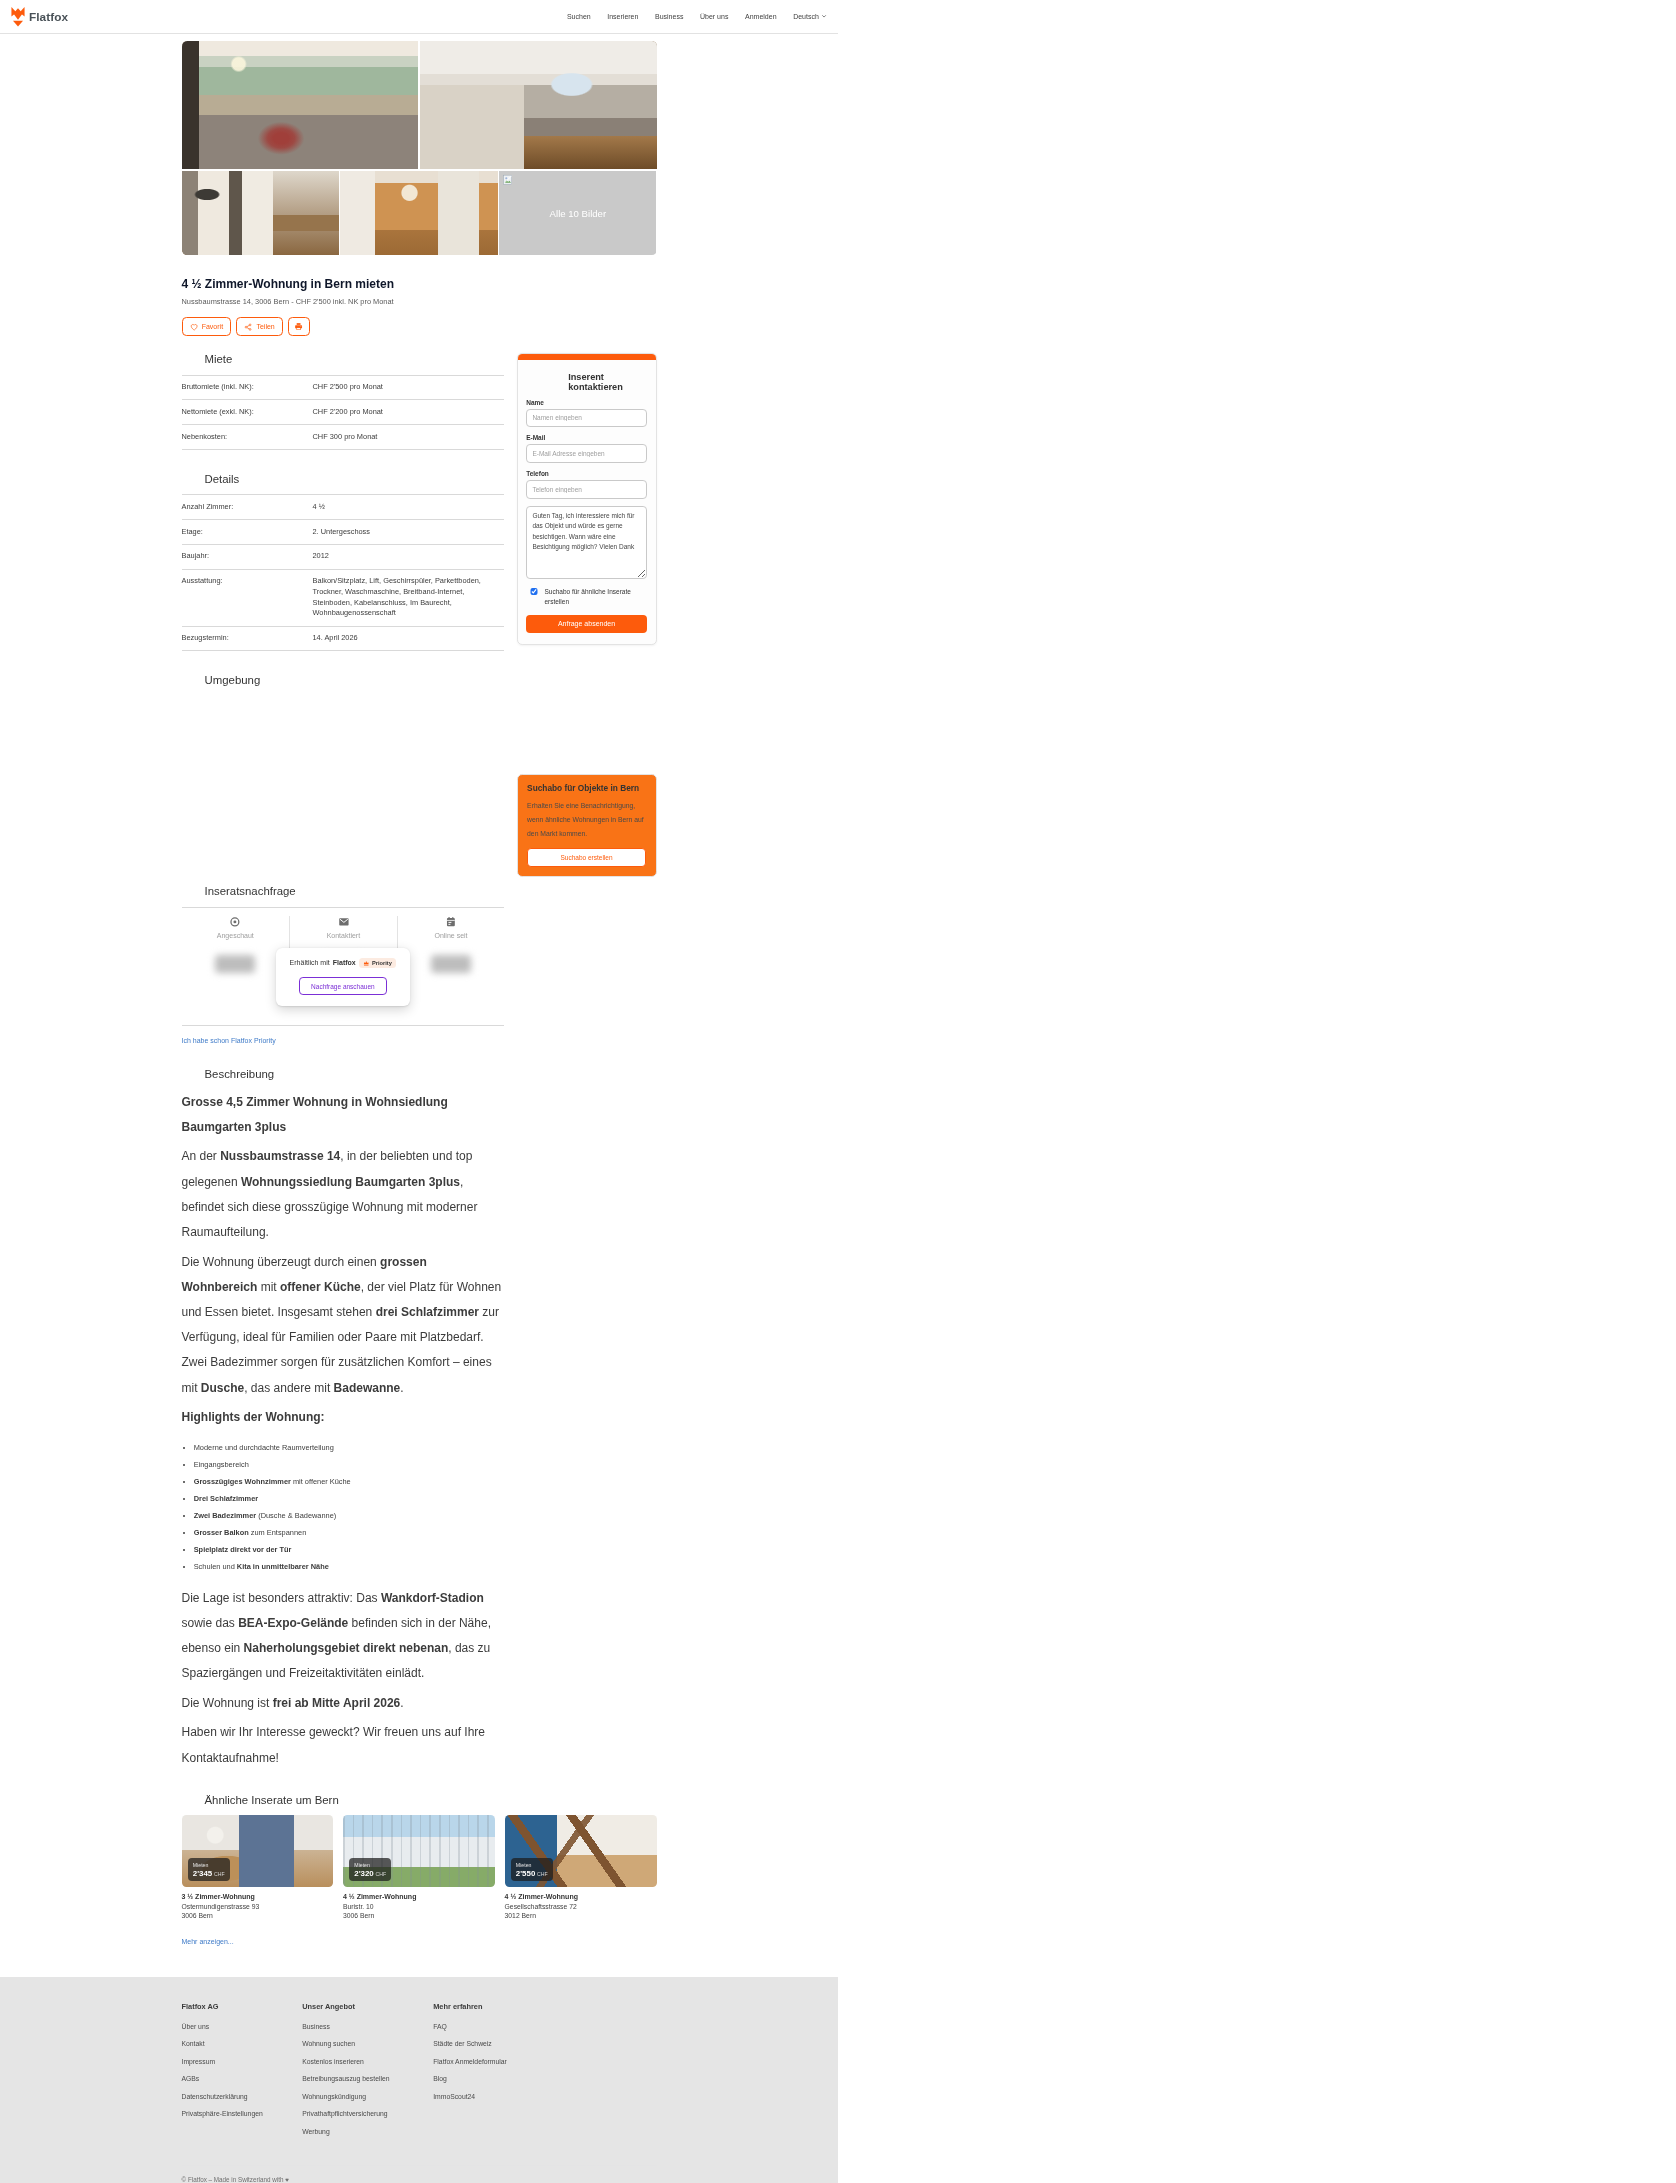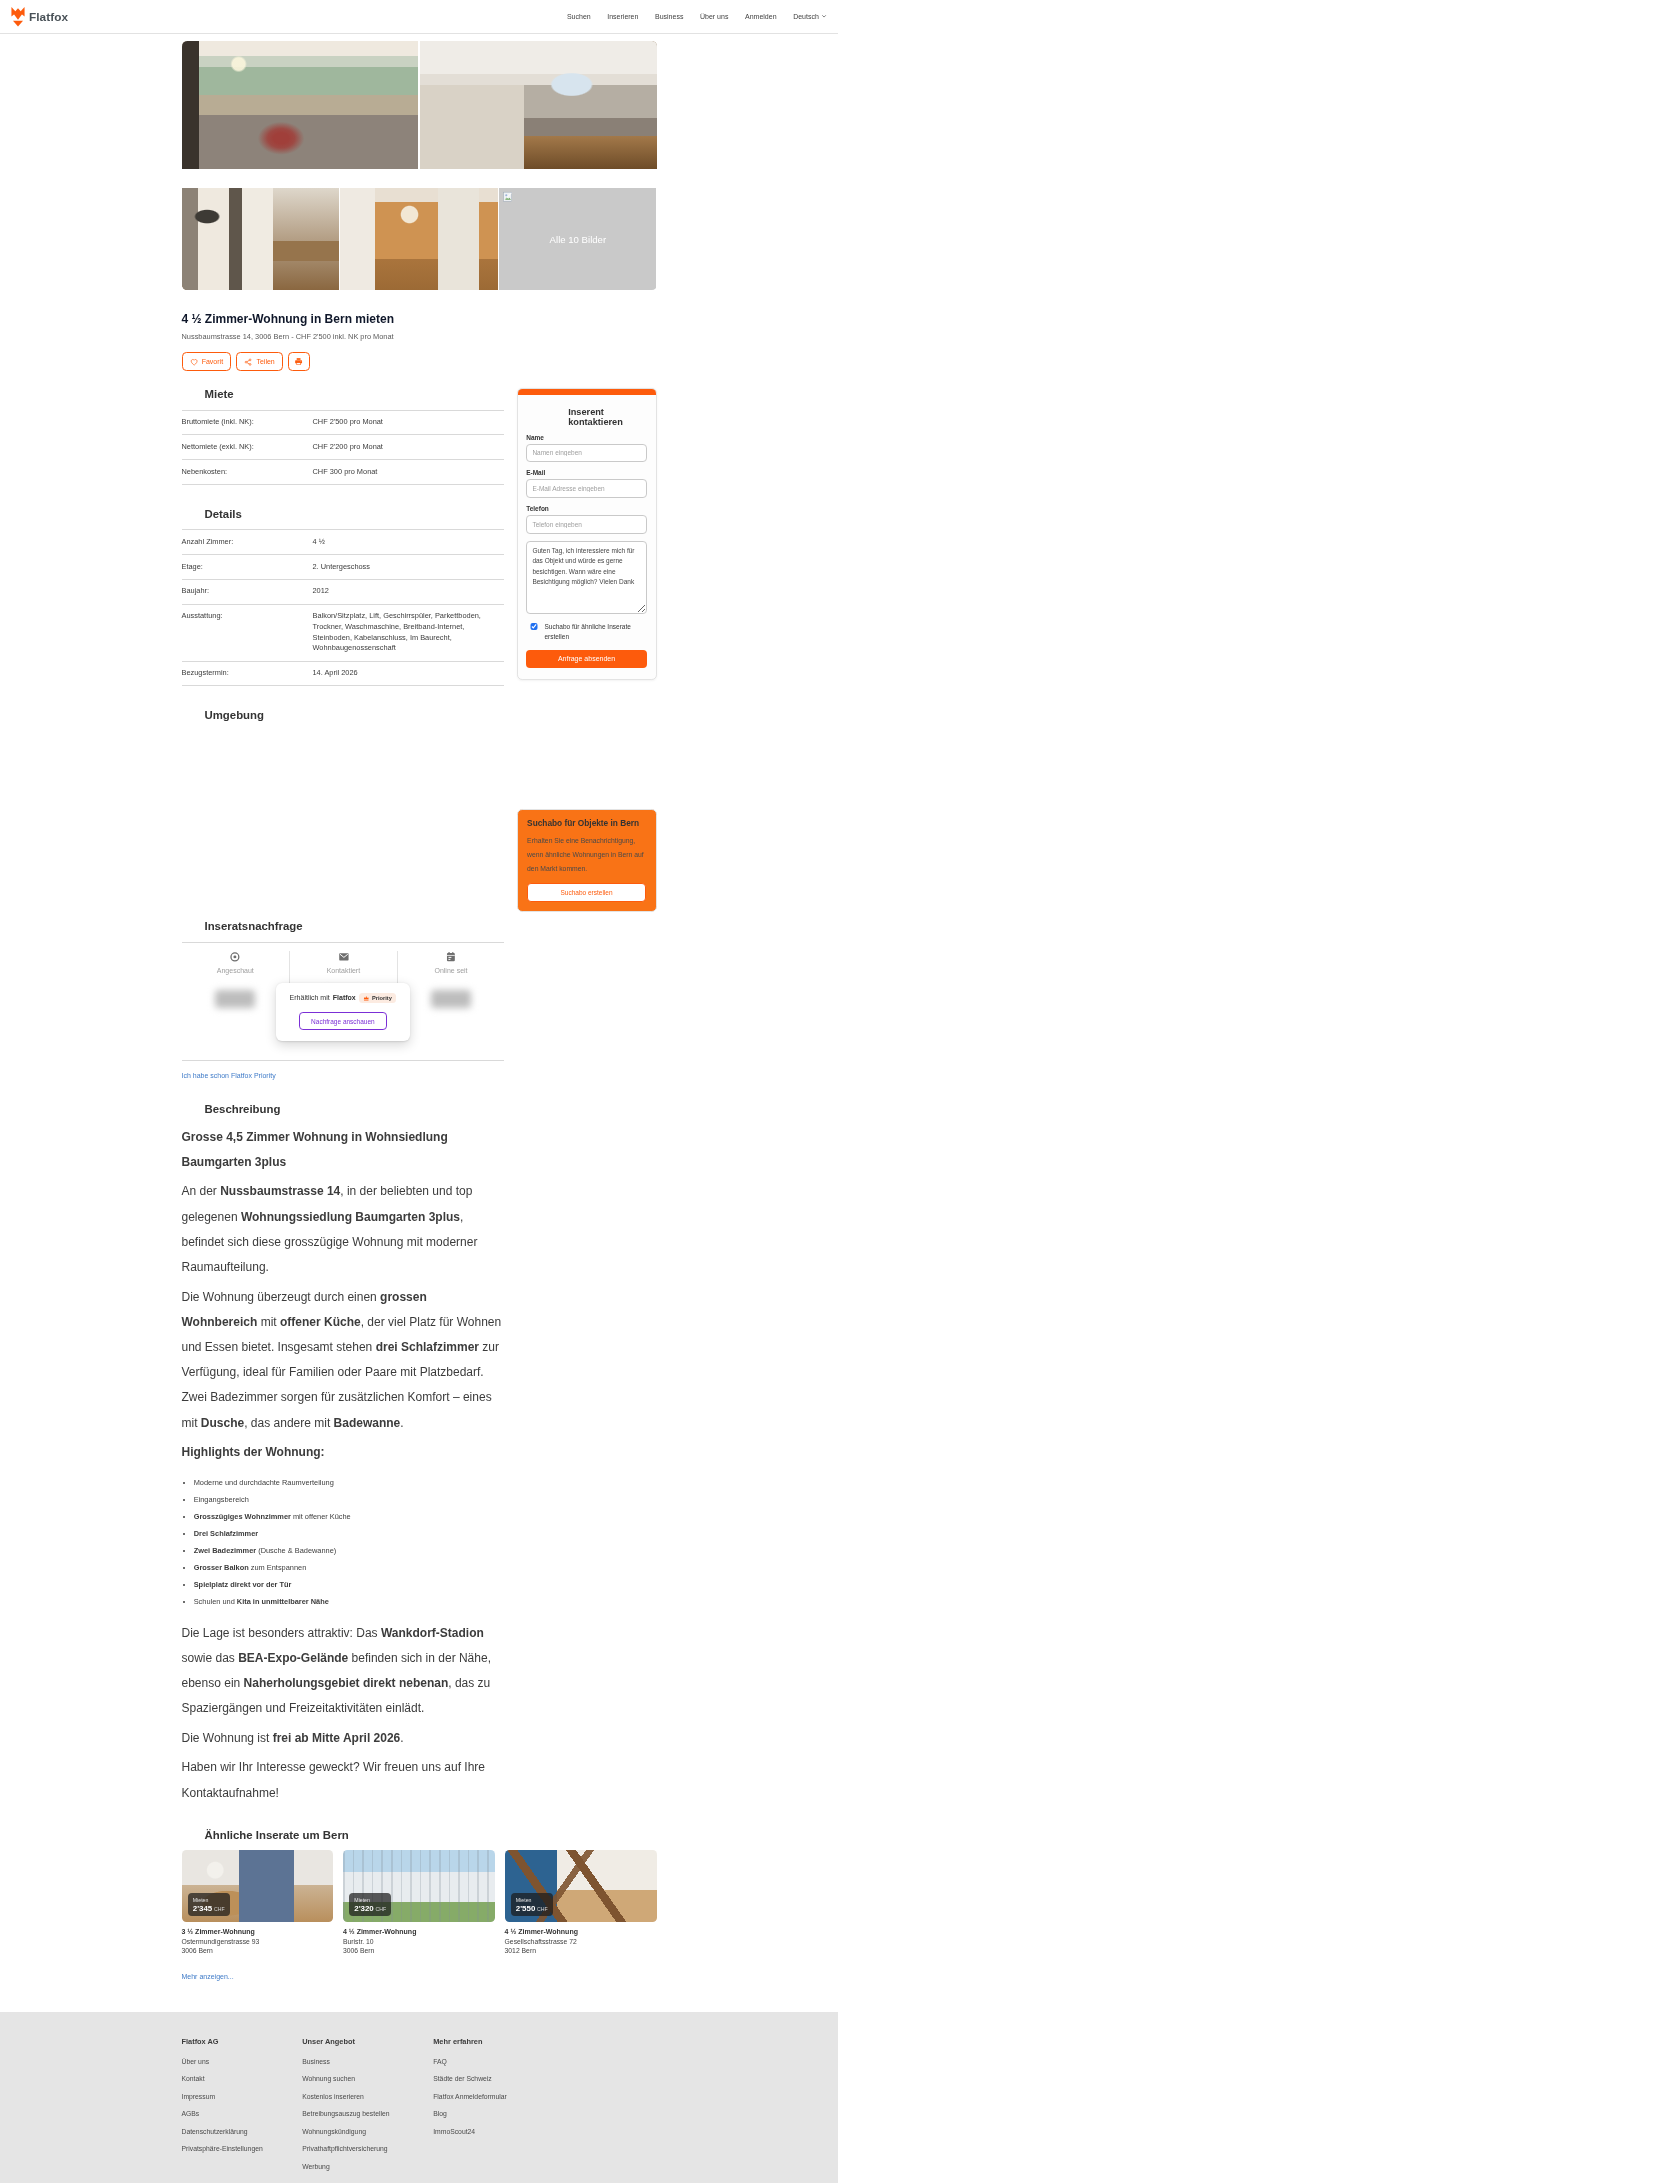--- a/index.html
+++ b/index.html
@@ -14,21 +14,21 @@
   .nav { display: flex; align-items: center; gap: 16.6px; font-size: 7px; color: #3f3f3f; }
   .nav-item { cursor: pointer; }
   .lang { display: inline-flex; align-items: center; gap: 2.6px; cursor: pointer; }
 
   
   .container { width: 475px; margin: 0 auto; }
 
   
   .gallery { margin-top: 7px; border-radius: 5.2px; overflow: hidden; }
   .g-row-top { display: grid; grid-template-columns: 1fr 1fr; gap: 1.7px; height: 128px; }
-  .g-row-bottom { display: grid; grid-template-columns: 1fr 1fr 1fr; gap: 1.7px; height: 102px; margin-top: 19px; }
+  .g-row-bottom { display: grid; grid-template-columns: 1fr 1fr 1fr; gap: 1.7px; height: 84px; margin-top: 2px; }
   .tile { position: relative; cursor: pointer; background: #cfcfcf; }
   .ph1 { background:
       radial-gradient(circle at 24% 18%, rgba(250,245,220,.9) 0 3%, transparent 4%),
       radial-gradient(ellipse at 42% 76%, #a03f3a 0 4%, rgba(160,63,58,.85) 7%, transparent 12%),
       linear-gradient(90deg, #3a332c 0 7%, transparent 7%),
       linear-gradient(180deg, #efe9df 0 12%, #c9d2c2 12% 20%, #9fb79d 20% 42%, #b8ac94 42% 58%, transparent 58%),
       linear-gradient(90deg, #8d837a 58% 100%, transparent 0),
       linear-gradient(180deg, #c5a87c 58%, #8e6b42 100%); }
   .ph2 { background:
       radial-gradient(ellipse at 64% 34%, #d7e4ee 0 9%, transparent 10%),
@@ -60,21 +60,21 @@
                  color: var(--accent); background: #fff; border-radius: 4.4px; padding: 3.9px 7px;
                  font-size: 7px; font-weight: 500; cursor: pointer; }
   .btn-outline.icon-only { padding: 3.9px 5.2px; }
 
   
   .columns { display: flex; gap: 12.2px; align-items: flex-start; }
   .main-col { flex: 1; min-width: 0; }
   .side-col { width: 140px; flex-shrink: 0; }
 
   .section { margin-bottom: 23px; }
-  .h2 { font-size: 11.4px; font-weight: 700; color: #333; margin: 0 0 9.6px; padding-left: 23px; }
+  .h2 { font-size: 11.4px; font-weight: 400; color: #333; margin: 0 0 9.6px; padding-left: 23px; }
 
   .kv-table { border-top: 0.4px solid #d9d9d9; }
   .kv-row { display: flex; padding: 6.5px 0; border-bottom: 0.4px solid #d9d9d9; font-size: 7.4px; line-height: 1.45; }
   .kv-label { width: 131px; flex-shrink: 0; }
   .kv-value { flex: 1; }
 
   
   .stats { position: relative; border-top: 0.4px solid #d9d9d9; border-bottom: 0.4px solid #d9d9d9;
            display: grid; grid-template-columns: 1fr 1fr 1fr; padding: 8.7px 0 52px; }
   .stat { display: flex; flex-direction: column; align-items: center; }

